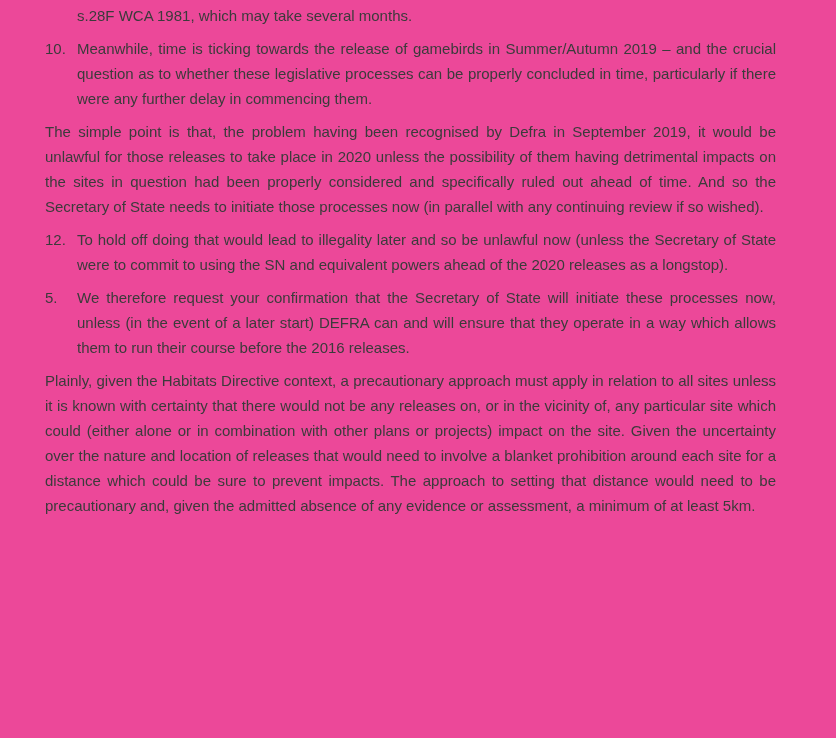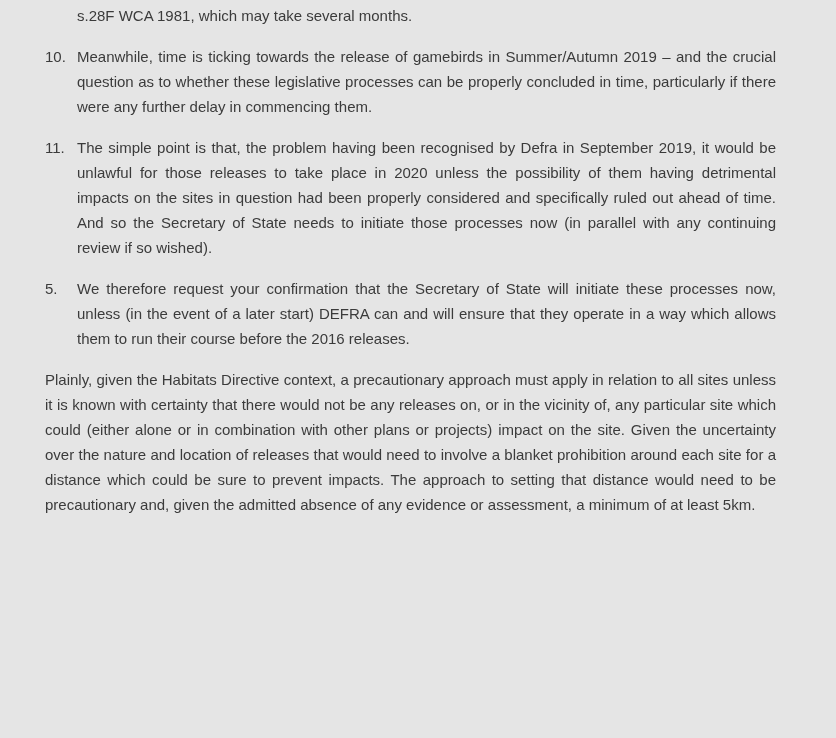--- a/index.html
+++ b/index.html
@@ -5,34 +5,34 @@
   html, body {
     margin: 0;
     padding: 0;
     background: #ffffff;
   }
   .page {
     width: 836px;
     height: 738px;
     box-sizing: border-box;
     padding: 3px 60px 0 45px;
-    background: #e5e5e5;
+    background: #ec4899;
     color: #3b3b3b;
     font-family: "Liberation Sans", "DejaVu Sans", sans-serif;
     font-size: 15px;
     line-height: 25px;
     overflow: hidden;
   }
   .continuation {
     margin-left: 32px;
     text-align: left;
   }
   .para {
     display: flex;
-    margin-top: 16px;
+    margin-top: 8px;
   }
   .para-number {
     flex: 0 0 32px;
     width: 32px;
     text-align: left;
   }
   .para-text {
     flex: 1 1 auto;
     text-align: justify;
   }
@@ -43,24 +43,27 @@
 <div class="page">
 
   <div class="continuation">s.28F WCA 1981, which may take several months.</div>
 
   <div class="para">
     <span class="para-number">10.</span>
     <div class="para-text">Meanwhile, time is ticking towards the release of gamebirds in Summer/Autumn 2019 – and the crucial question as to whether these legislative processes can be properly concluded in time, particularly if there were any further delay in commencing them.</div>
   </div>
 
   <div class="para">
-    <span class="para-number">11.</span>
     <div class="para-text">The simple point is that, the problem having been recognised by Defra in September 2019, it would be unlawful for those releases to take place in 2020 unless the possibility of them having detrimental impacts on the sites in question had been properly considered and specifically ruled out ahead of time. And so the Secretary of State needs to initiate those processes now (in parallel with any continuing review if so wished).</div>
   </div>
 
+  <div class="para">
+    <span class="para-number">12.</span>
+    <div class="para-text">To hold off doing that would lead to illegality later and so be unlawful now (unless the Secretary of State were to commit to using the SN and equivalent powers ahead of the 2020 releases as a longstop).</div>
+  </div>
 
   <div class="para">
     <span class="para-number">5.</span>
     <div class="para-text">We therefore request your confirmation that the Secretary of State will initiate these processes now, unless (in the event of a later start) DEFRA can and will ensure that they operate in a way which allows them to run their course before the 2016 releases.</div>
   </div>
 
 
   <div class="para">
     <div class="para-text">Plainly, given the Habitats Directive context, a precautionary approach must apply in relation to all sites unless it is known with certainty that there would not be any releases on, or in the vicinity of, any particular site which could (either alone or in combination with other plans or projects) impact on the site. Given the uncertainty over the nature and location of releases that would need to involve a blanket prohibition around each site for a distance which could be sure to prevent impacts. The approach to setting that distance would need to be precautionary and, given the admitted absence of any evidence or assessment, a minimum of at least 5km.</div>
   </div>

